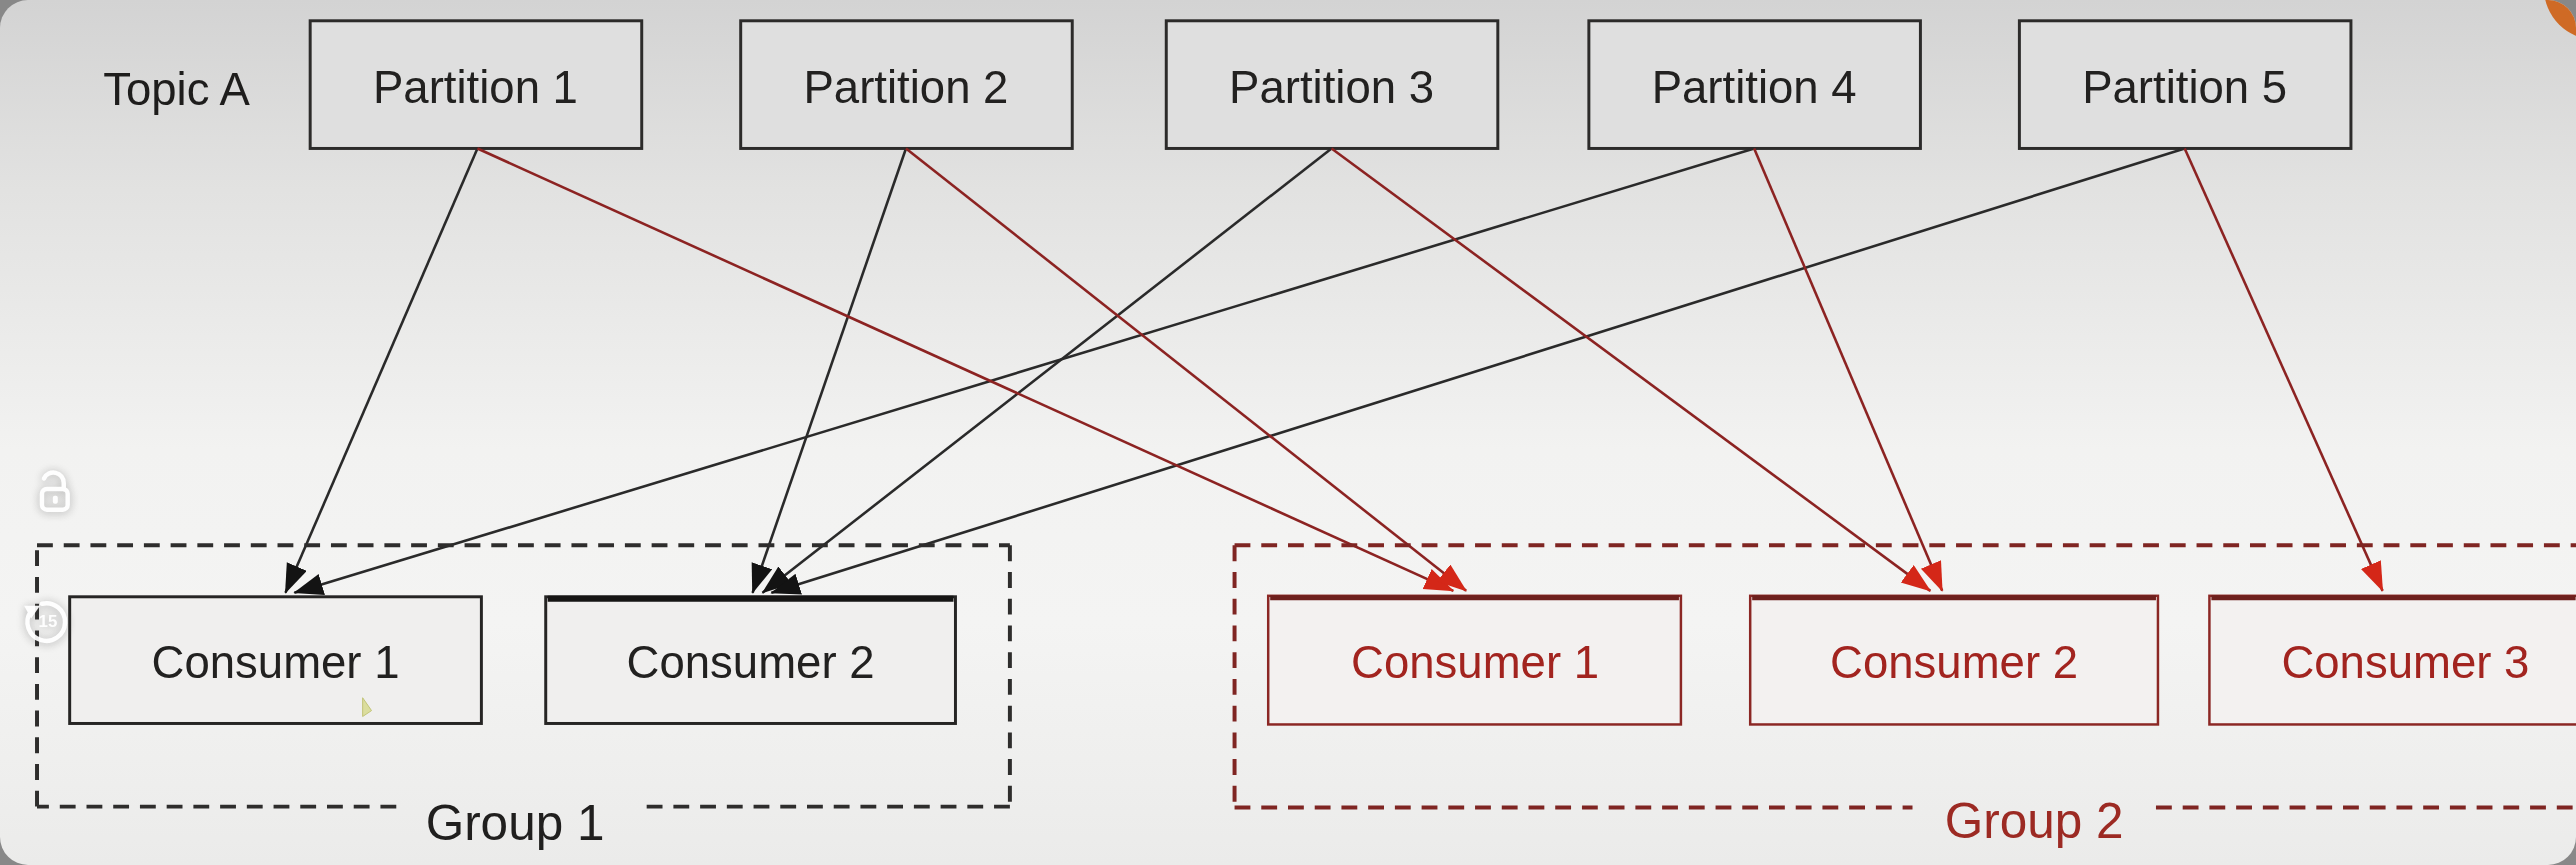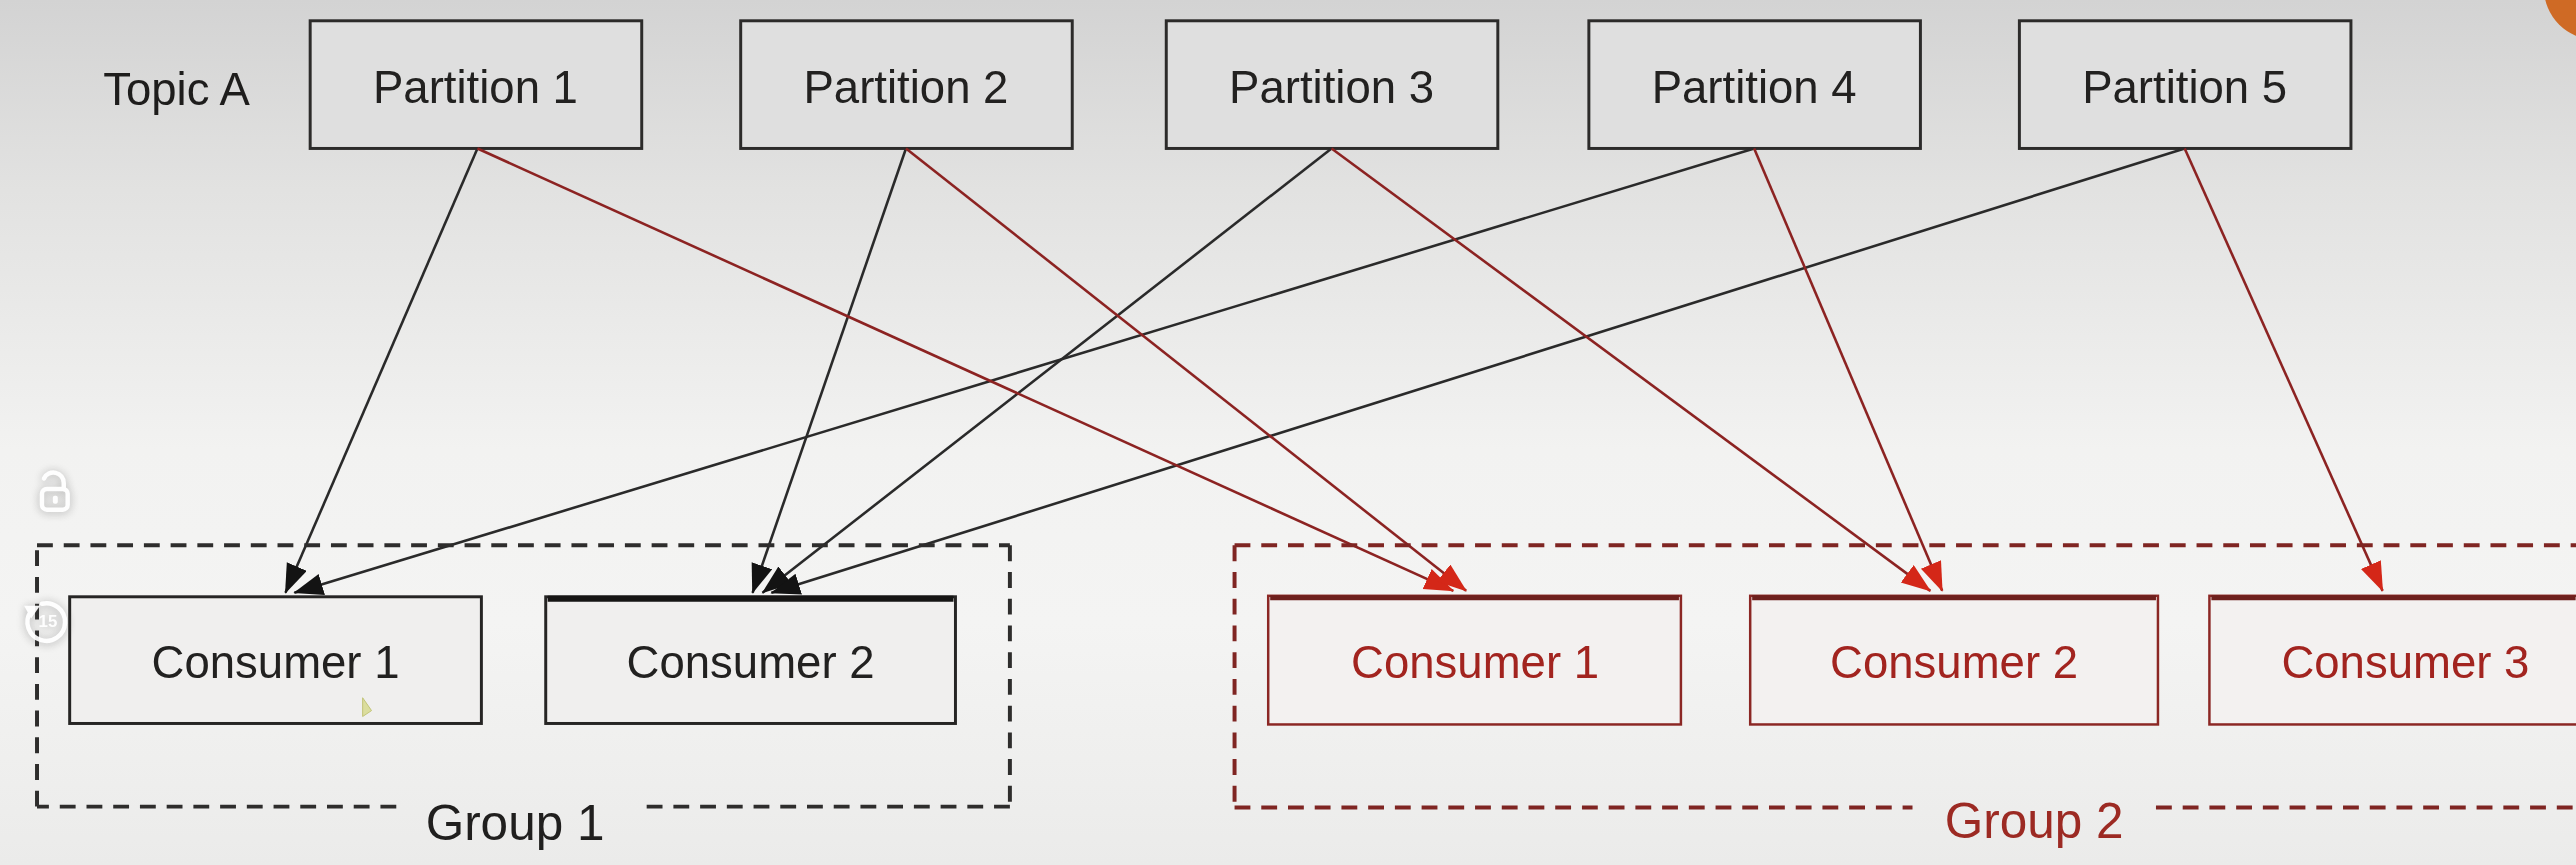--- a/index.html
+++ b/index.html
@@ -3,20 +3,21 @@
 <meta charset="utf-8">
 <style>
   html, body { margin: 0; padding: 0; background: #888; }
   .stage {
     position: relative;
     width: 2576px;
     height: 865px;
     overflow: hidden;
     background: linear-gradient(180deg, #d3d3d3 0%, #e2e2e1 22%, #f2f2f1 52%, #f4f4f3 72%, #ebebea 100%);
     font-family: "Liberation Sans", sans-serif;
+    border-radius: 28px;
   }
   .stage svg { position: absolute; left: 0; top: 0; display: block; }
   .box-label { font-size: 46px; fill: #222120; }
   .topic-label { font-size: 46px; fill: #1e1d1c; }
   .group1-label { font-size: 50px; fill: #201f1e; }
   .group2-label { font-size: 50px; fill: #9c2a23; }
   .consumer-red-label { font-size: 46px; fill: #a2241f; }
   .overlay-icons { filter: drop-shadow(0 1px 5px rgba(70,70,70,0.45)); opacity: 0.93; }
 </style>
 </head>

